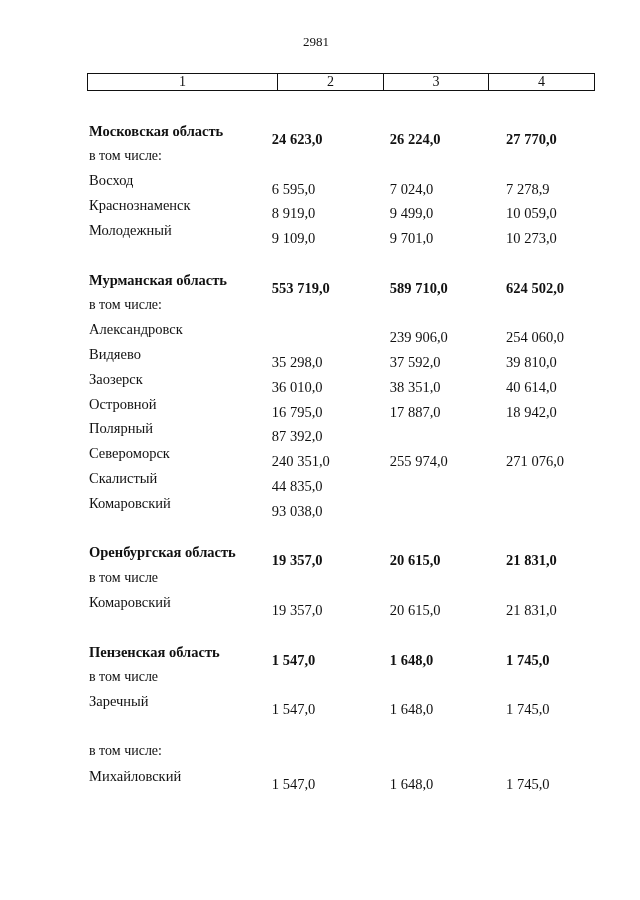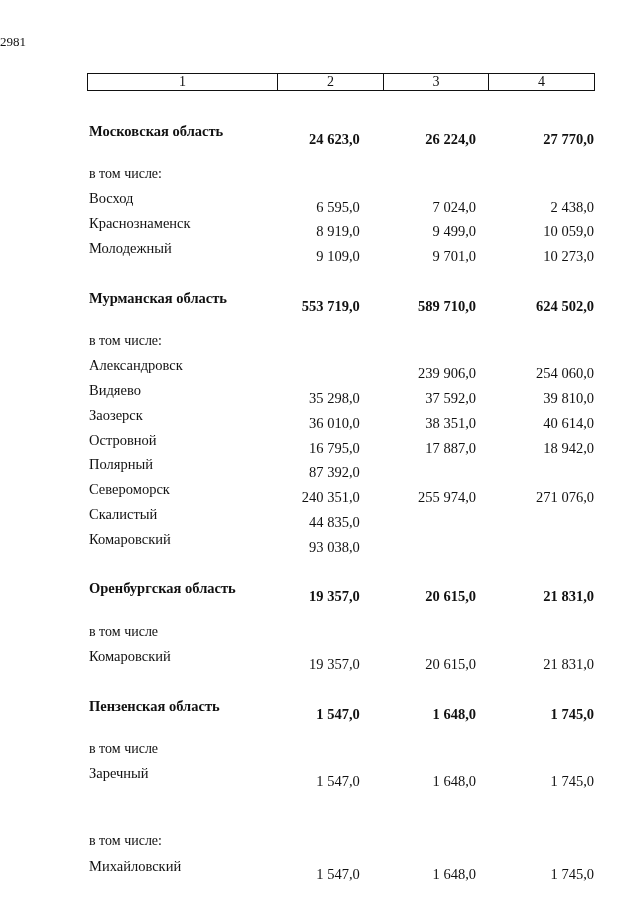--- a/index.html
+++ b/index.html
@@ -3,47 +3,47 @@
   <meta charset="utf-8">
   <style>
     html, body { margin: 0; padding: 0; background: #ffffff; }
     body {
       width: 640px; height: 900px; position: relative; overflow: hidden;
       font-family: "Liberation Serif", "DejaVu Serif", serif;
       color: #111111;
     }
     .page-number {
       position: absolute; top: 34px; left: 0; width: 632px;
-      font-size: 13px;
+      text-align: center; font-size: 13px;
     }
     .header-table {
       position: absolute; top: 73px; left: 87px;
       width: 507px; height: 18px;
       border-collapse: collapse; table-layout: fixed;
     }
     .header-table td {
       border: 1px solid #111111; text-align: center;
       font-size: 14px; line-height: 16px; padding: 0;
     }
     .rows {
       position: absolute; top: 119px; left: 89px; width: 505px;
     }
     .row {
       display: flex; height: 24.8px; align-items: center;
       font-size: 14.5px;
       gap: 30px;
     }
     .row.gap { height: 24.8px; }
     .row .name { width: 186px; white-space: nowrap; }
-    .row .val { text-align: right; white-space: nowrap; margin-top: 16px; }
+    .row .val { white-space: nowrap; margin-top: 16px; }
     .row .v1 { width: 107px; }
     .row .v2 { width: 105px; }
     .row .v3 { width: 107px; }
     .row.region { font-weight: bold; }
-    .row.label { font-size: 14px; margin-top: 18px; }
+    .row.label { font-size: 14px; }
   </style>
 </head>
 <body>
 
 <div class="page-number">2981</div>
 
 <table class="header-table">
   <colgroup>
     <col style="width:190px">
       <col style="width:106px">
@@ -67,21 +67,21 @@
       <div class="val v2">26 224,0</div>
       <div class="val v3">27 770,0</div>
     </div>
     <div class="row label">
       <div class="name">в том числе:</div>
     </div>
     <div class="row item">
       <div class="name">Восход</div>
       <div class="val v1">6 595,0</div>
       <div class="val v2">7 024,0</div>
-      <div class="val v3">2 438,0</div>
+      <div class="val v3">7 278,9</div>
     </div>
     <div class="row item">
       <div class="name">Краснознаменск</div>
       <div class="val v1">8 919,0</div>
       <div class="val v2">9 499,0</div>
       <div class="val v3">10 059,0</div>
     </div>
     <div class="row item">
       <div class="name">Молодежный</div>
       <div class="val v1">9 109,0</div>

